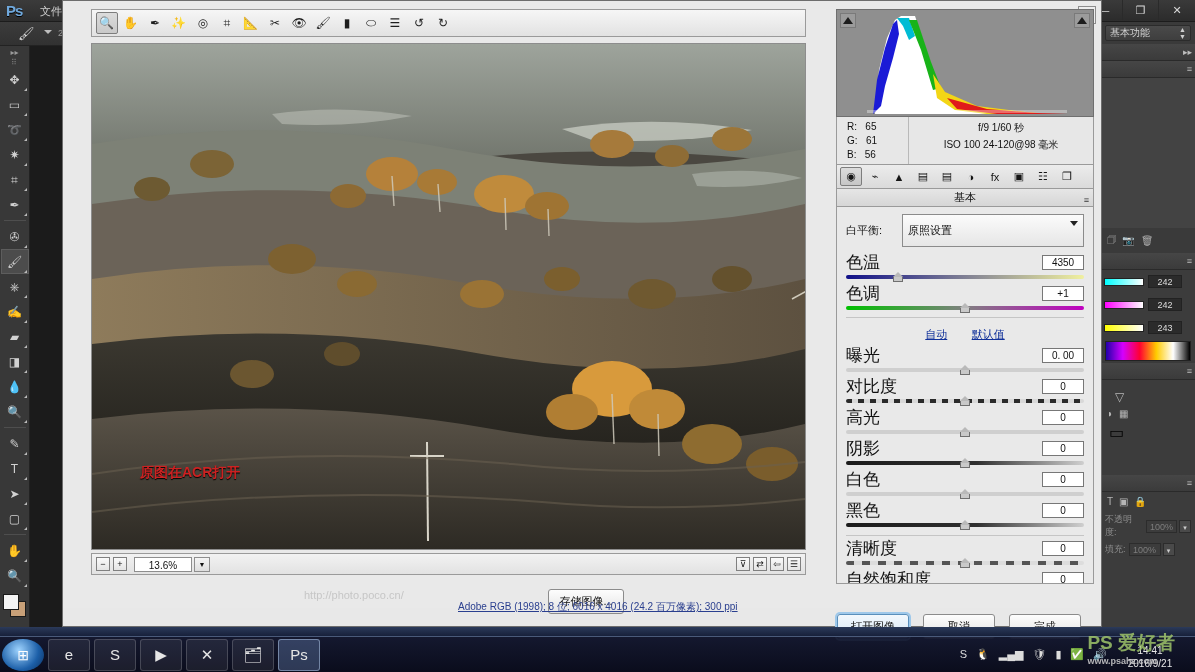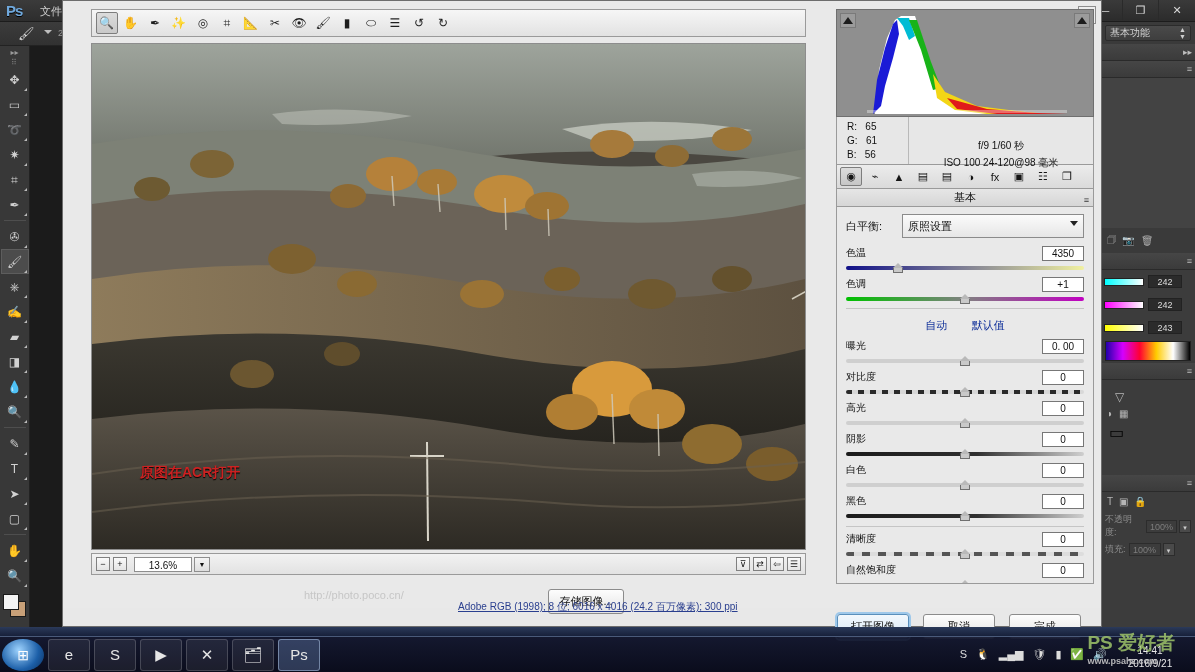--- a/index.html
+++ b/index.html
@@ -108,53 +108,53 @@
   
   .acr-right { position:absolute; left:773px; top:8px; width:258px; height:570px; }
   .histo-wrap { position:relative; height:108px; background:#8f8f8f; border:1px solid #6f6f6f; }
   .clip { position:absolute; top:3px; width:16px; height:15px; background:#9b9b9b;
     border:1px solid #7a7a7a; display:flex;align-items:center;justify-content:center; }
   .tri { width:0;height:0;border-left:5px solid transparent;border-right:5px solid transparent;
     border-bottom:7px solid #1d1d1d; }
   .rgb-box { height:48px; background:#e7e7e7; border:1px solid #9a9a9a; border-top:none;
     display:flex; font-size:10px; color:#111; }
   .rgb-left { width:72px; padding:3px 0 0 10px; line-height:14px; border-right:1px solid #b9b9b9;}
-  .rgb-right { flex:1; text-align:center; padding-top:20px; line-height:17px; }
+  .rgb-right { flex:1; text-align:center; padding-top:2px; line-height:17px; }
   .tabstrip { height:24px; background:linear-gradient(#ececec,#dadada); border:1px solid #9a9a9a;
     border-top:none; display:flex; align-items:center; padding-left:3px; gap:2px; }
   .tab-ico { width:22px;height:19px; display:flex;align-items:center;justify-content:center;
     font-size:11px; color:#151515; border:1px solid transparent;}
   .tab-ico.sel { border:1px solid #7d7d7d; background:linear-gradient(#dcdcdc,#c6c6c6); border-radius:2px;}
   .panel-title { height:18px; background:linear-gradient(#e6e6e6,#d6d6d6); border:1px solid #9a9a9a;
     border-top:none; font-size:11px; color:#111; text-align:center; line-height:17px; position:relative; }
   .panel-title .menu-dots { position:absolute; right:4px; top:3px; font-size:9px; color:#333; }
 
   .settings { position:relative; height:377px; background:#e9e9e9; border:1px solid #9a9a9a;
     border-top:none; padding:7px 9px 0 9px; overflow:hidden; }
   .wb-row { display:flex; align-items:center; margin-bottom:7px; }
   .wb-label { font-size:11px; color:#111; width:56px; }
-  .wb-select { flex:1; height:24px; background:linear-gradient(#fbfbfb,#e6e6e6);
+  .wb-select { flex:1; height:33px; background:linear-gradient(#fbfbfb,#e6e6e6);
     border:1px solid #8b8b8b; font-size:11px; color:#111; display:flex; align-items:center;
     padding-left:5px; position:relative; }
   .wb-select .dn { position:absolute; right:5px; top:6px; width:0;height:0;
     border-left:4px solid transparent;border-right:4px solid transparent;border-top:5px solid #222;}
   .slider { margin-bottom:3px; }
   .slider-head { display:flex; align-items:center; justify-content:space-between; height:16px; }
-  .slider-name { font-size:10px; color:#111; }
+  .slider-name { font-size:17px; color:#111; }
   .slider-val { width:42px; height:15px; background:#fff; border:1px solid #777; font-size:10px;
     color:#111; text-align:center; line-height:14px; }
   .track { position:relative; height:11px; margin-top:1px; }
   .track .bar { position:absolute; top:4px; left:0; right:0; height:4px; border-radius:2px; }
   .knob { position:absolute; top:1px; width:11px; height:10px; }
   .knob i { display:block; width:0;height:0;border-left:5px solid transparent;
     border-right:5px solid transparent;border-bottom:5px solid #b9b9b9; }
   .knob u { display:block; width:10px;height:5px;background:#c9c9c9;border:1px solid #6f6f6f;
     border-top:none; text-decoration:none; }
   .auto-row { text-align:center; padding:6px 0 5px; border-top:1px solid #c5c5c5; margin-top:4px; }
-  .auto-link { font-size:11px; color:#11319a; margin:0 10px; }
+  .auto-link { font-size:11px; color:#11319a; text-decoration:underline; margin:0 10px; }
   .divider { border-top:1px solid #c5c5c5; margin:5px 0 4px; }
 
   
   .tray { position:absolute; left:805px; top:0; width:170px; height:20px;
     background:linear-gradient(#eef4fb,#cfe0f2); border:1px solid #8fa8c4; border-radius:3px;
     display:flex; align-items:center; gap:7px; padding-left:6px; font-size:11px; color:#19427a; }
   .sogou-logo { width:15px;height:15px;border-radius:3px;
     background:linear-gradient(#ff8a3c,#e4562b); color:#fff; font-size:10px; font-weight:bold;
     display:flex;align-items:center;justify-content:center;}
   .wm-top { position:absolute; right:120px; top:2px; font-size:13px; color:#4f4f4f; font-weight:bold; }

